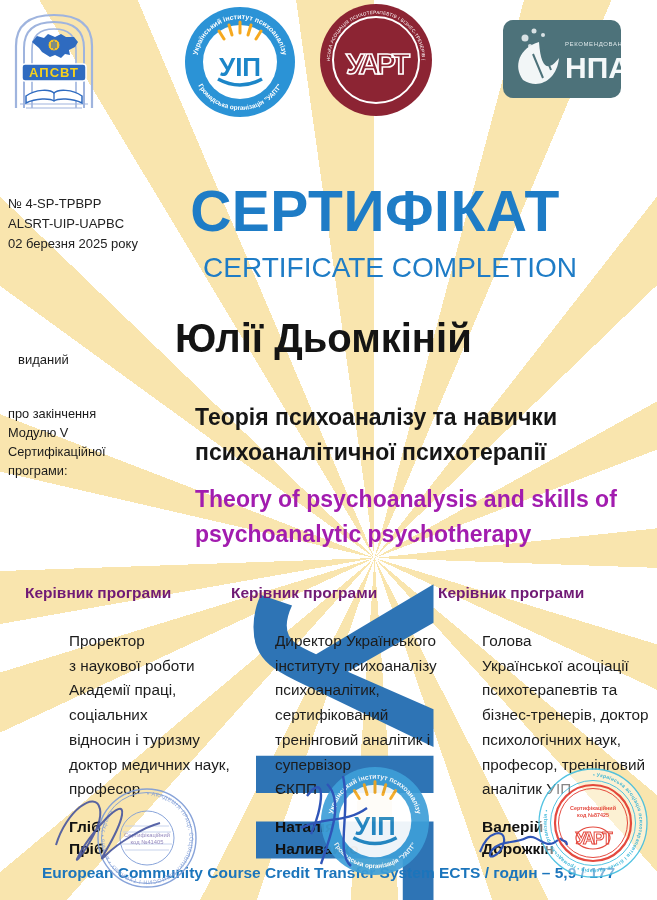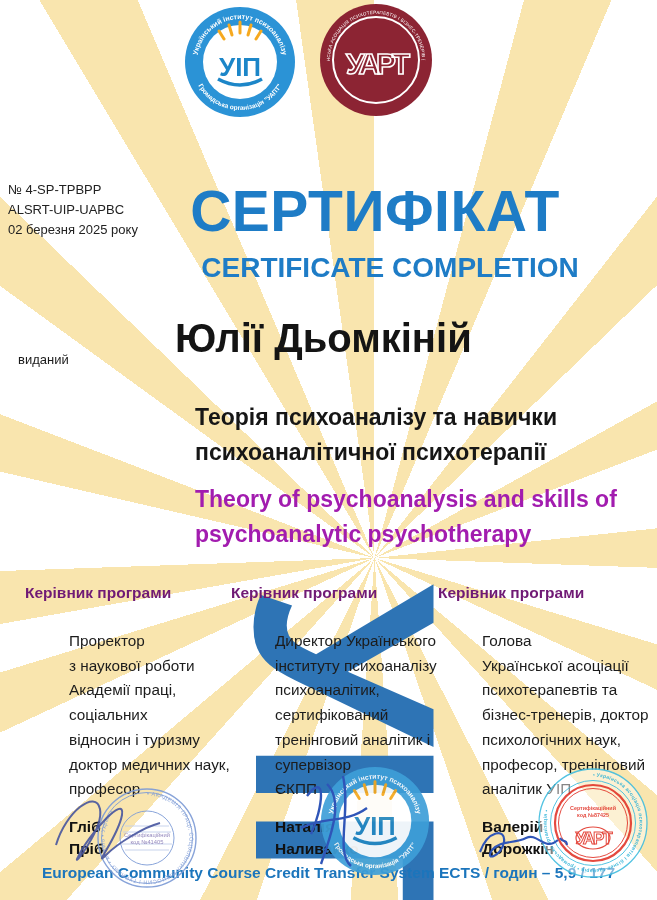--- a/index.html
+++ b/index.html
@@ -7,24 +7,24 @@
         font-family:"Liberation Sans",sans-serif;color:#1b1b1b;}
   .rays{position:absolute;inset:0;z-index:0;
         background:repeating-conic-gradient(from -100deg at 57% 62%, #F9E5AE 0deg 8deg, #ffffff 8deg 23deg);}
   .abs{position:absolute;}
   .lines{white-space:pre-line;}.z2{z-index:2}.z3{z-index:3}.z4{z-index:4}.z5{z-index:5}
 
   .watermark{left:446px;top:584px;width:280px;height:600px;color:#2E74B5;
              font-weight:800;font-size:258px;line-height:.78;letter-spacing:-6px;
              transform:rotate(90deg);transform-origin:top left;z-index:1;}
 
-  .meta{left:8px;top:180px;font-size:13px;line-height:20px;color:#222;}
+  .meta{left:8px;top:194px;font-size:13px;line-height:20px;color:#222;}
   .title{left:125px;top:178px;width:500px;text-align:center;font-size:57px;font-weight:700;
          color:#1E7CC6;letter-spacing:.5px;}
-  .subtitle{left:140px;top:252px;width:500px;text-align:center;font-size:28px;font-weight:700;color:#1E7CC6;}
+  .subtitle{left:140px;top:252px;width:500px;text-align:center;font-size:28px;font-weight:400;color:#1E7CC6;}
   .issued{left:18px;top:340px;font-size:13px;margin-top:12px;}
   .recipient{left:175px;top:316px;font-size:40px;font-weight:700;color:#141414;}
   .prog-label{left:8px;top:404px;font-size:12.8px;line-height:19px;}
   .prog-ua{left:195px;top:400px;font-size:23px;font-weight:700;line-height:35px;color:#161616;}
   .prog-en{left:195px;top:482px;font-size:23px;font-weight:700;line-height:35px;color:#a21caf;}
 
   .col{width:205px;}
   .col-h{top:584px;font-size:15.5px;font-weight:700;color:#701a75;}
   .col-b{top:629px;font-size:15.3px;line-height:24.7px;color:#1c1c1c;margin-left:44px;}
   .col-n{top:816px;font-size:15.5px;font-weight:700;line-height:22px;color:#111;margin-left:44px;}
@@ -37,20 +37,37 @@
   svg text{font-family:"Liberation Sans",sans-serif;}
 </style>
 </head>
 <body>
 
 <div class="page">
   <div class="rays abs"></div>
 
   <div class="abs watermark">УІП</div>
 
+  <div class="abs z2" style="left:6px;top:6px;width:96px;height:104px;">
+    <svg width="96" height="104" viewBox="0 0 96 104">
+      <g stroke="#9FB4DE" fill="none">
+        <path d="M10,102 V40 Q10,9 48,9 Q86,9 86,40 V102" stroke-width="2.2"></path>
+        <path d="M18,102 V42 Q18,16 48,16 Q78,16 78,42 V102" stroke-width="2"></path>
+        <path d="M26,102 V44 Q26,23 48,23 Q70,23 70,44 V102" stroke-width="1.6"></path>
+        <path d="M14,98 H82 M20,102 H76" stroke-width="1.2"></path>
+      </g>
+      <path fill="#2F6BC0" d="M26,36 l5,-6 7,2 4,-4 7,3 6,-3 5,3 8,0 4,5 -3,5 -6,3 1,5 -5,-1 -4,4 -6,-3 -5,2 -8,-5 -3,-4 z"></path>
+      <circle cx="48" cy="39" r="6" fill="#F6C32A" stroke="#2F6BC0" stroke-width="1"></circle>
+      <path d="M46,36 v6 M48,34.5 v9 M50,36 v6" stroke="#2F6BC0" stroke-width="1.2"></path>
+      <path fill="#fff" stroke="#2F6BC0" stroke-width="1.5" d="M20,90 C30,83 44,83 48,87 C52,83 66,83 76,90 L76,97 C66,92 52,92 48,95 C44,92 30,92 20,97 Z"></path>
+      <path d="M48,87 V95" stroke="#2F6BC0" stroke-width="1.3"></path>
+      <rect x="16" y="58" width="64" height="17" rx="3" fill="#2F6BC0" stroke="#fff" stroke-width="1.5"></rect>
+      <text x="48" y="71" text-anchor="middle" font-size="13" font-weight="bold" fill="#F8D21C" letter-spacing="1">АПСВТ</text>
+    </svg>
+  </div>
 
   <div class="abs z2" style="left:184px;top:6px;width:112px;height:112px;">
     <svg width="112" height="112" viewBox="0 0 112 112">
       <defs>
         <path id="uipTop" d="M13,56 A43,43 0 0 1 99,56"></path>
         <path id="uipBot" d="M8,56 A48,48 0 0 0 104,56"></path>
       </defs>
       <circle cx="56" cy="56" r="55" fill="#2B93D6"></circle>
       <circle cx="56" cy="56" r="37" fill="#fff"></circle>
       <text font-size="7" font-weight="bold" fill="#fff" text-anchor="middle">
@@ -78,30 +95,48 @@
         </defs>
       <circle cx="58" cy="58" r="56" fill="#8C2433"></circle>
       <text font-size="4.6" fill="#fff" text-anchor="middle" letter-spacing=".2">
         <textPath href="#uaptTop" startOffset="50%">УКРАЇНСЬКА АСОЦІАЦІЯ ПСИХОТЕРАПЕВТІВ І БІЗНЕС-ТРЕНЕРІВ (УАПТ)</textPath>
       </text>
       <circle cx="58" cy="58" r="43" stroke="#fff" stroke-width="2" fill="none"></circle>
       <text x="58" y="72" text-anchor="middle" font-size="30" font-weight="bold" fill="none" stroke="#fff" stroke-width="1.6" letter-spacing="-4">УАРТ</text>
     </svg>
   </div>
 
+  <div class="abs z2 npa">
+    <svg width="118" height="78" viewBox="0 0 118 78">
+      <g fill="#E8EEF0" opacity=".9">
+        <circle cx="22" cy="18" r="3.5"></circle>
+          <circle cx="31" cy="11" r="2.5"></circle>
+        <circle cx="40" cy="15" r="2"></circle>
+          <circle cx="27" cy="26" r="2"></circle>
+      </g>
+      <path fill="#F2F6F7" d="M36,22 C16,28 10,46 20,60 C36,70 54,60 56,38 C47,50 38,52 36,22 Z"></path>
+      <path d="M30,34 L40,58 M40,30 L48,50" stroke="#4D727A" stroke-width="2"></path>
+      <text x="62" y="26" font-size="6" letter-spacing=".6" fill="#DDE7E9">РЕКОМЕНДОВАНО</text>
+      <text x="62" y="58" font-size="30" font-weight="bold" fill="#F4F8F9">НПА</text>
+    </svg>
+  </div>
 
   <div class="abs z2 meta lines">№ 4-SP-TPBPP
 ALSRT-UIP-UAPBC
 02 березня 2025 року</div>
   <div class="abs z2 title">СЕРТИФІКАТ</div>
   <div class="abs z2 subtitle">CERTIFICATE COMPLETION</div>
 
   <div class="abs z2 issued">виданий</div>
   <div class="abs z2 recipient">Юлії Дьомкіній</div>
 
+  <div class="abs z2 prog-label lines">про закінчення
+Модулю V
+Сертифікаційної
+програми:</div>
   <div class="abs z2 prog-ua lines">Теорія психоаналізу та навички
 психоаналітичної психотерапії</div>
   <div class="abs z2 prog-en lines">Theory of psychoanalysis and skills of
 psychoanalytic psychotherapy</div>
 
   <div class="abs z2 col col-h c1">Керівник програми</div>
   <div class="abs z2 col col-h c2">Керівник програми</div>
   <div class="abs z2 col col-h c3">Керівник програми</div>
 
   <div class="abs z2 col col-b c1 lines">Проректор

